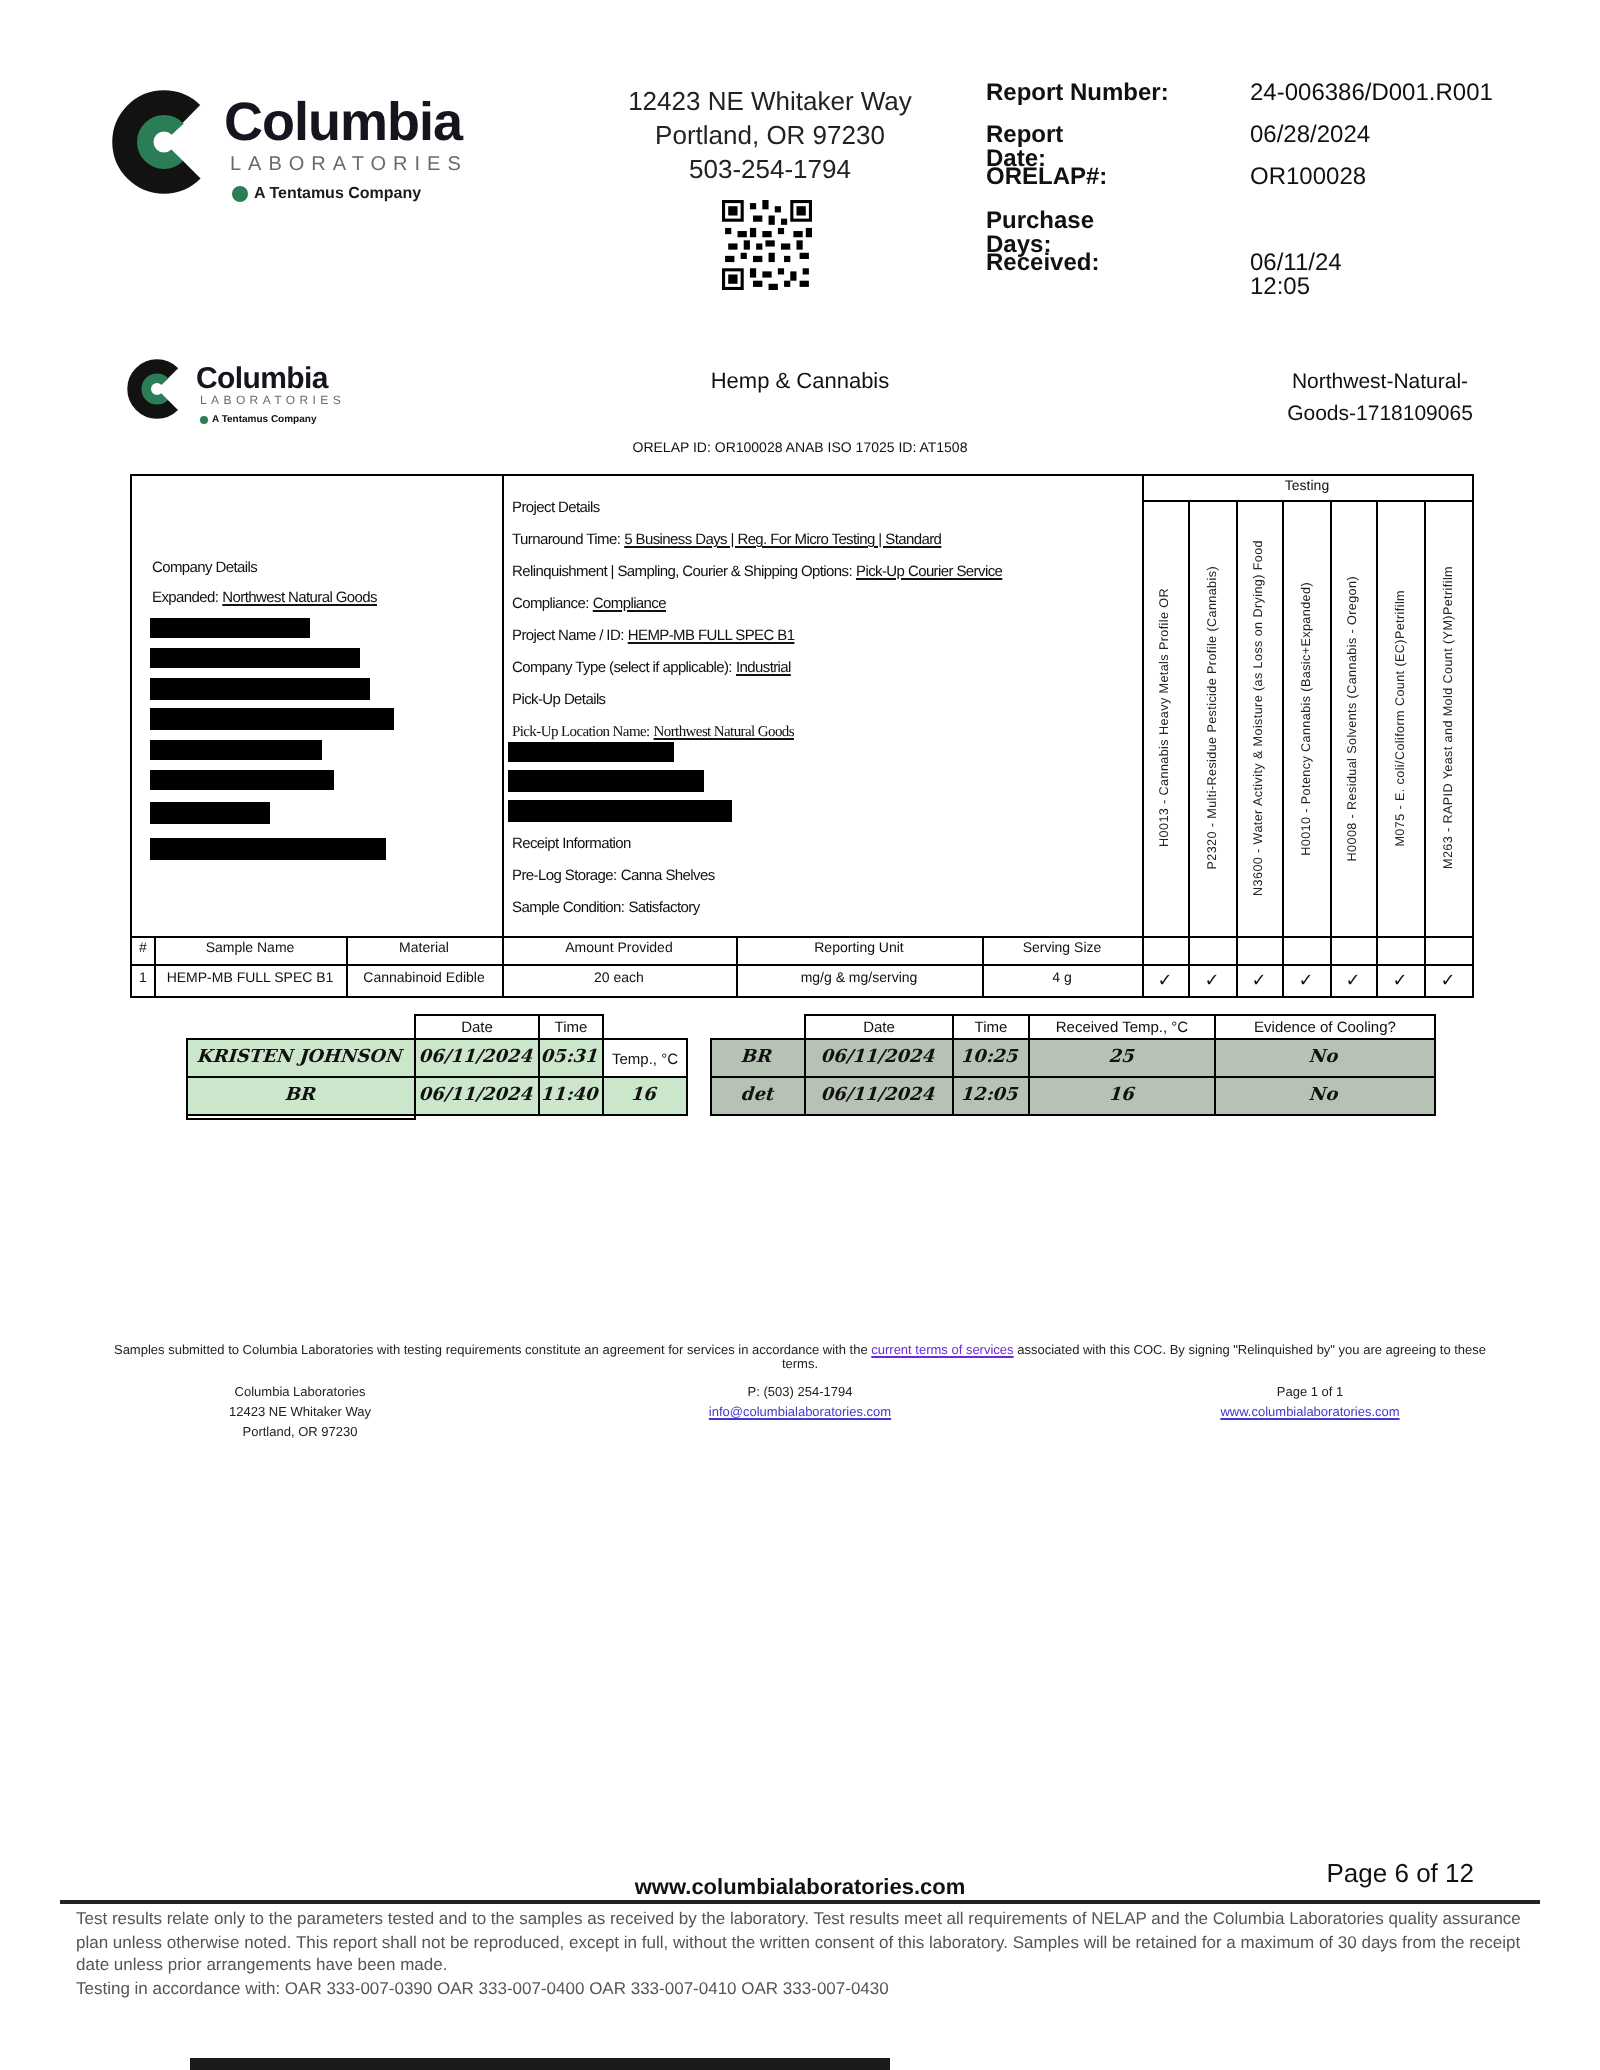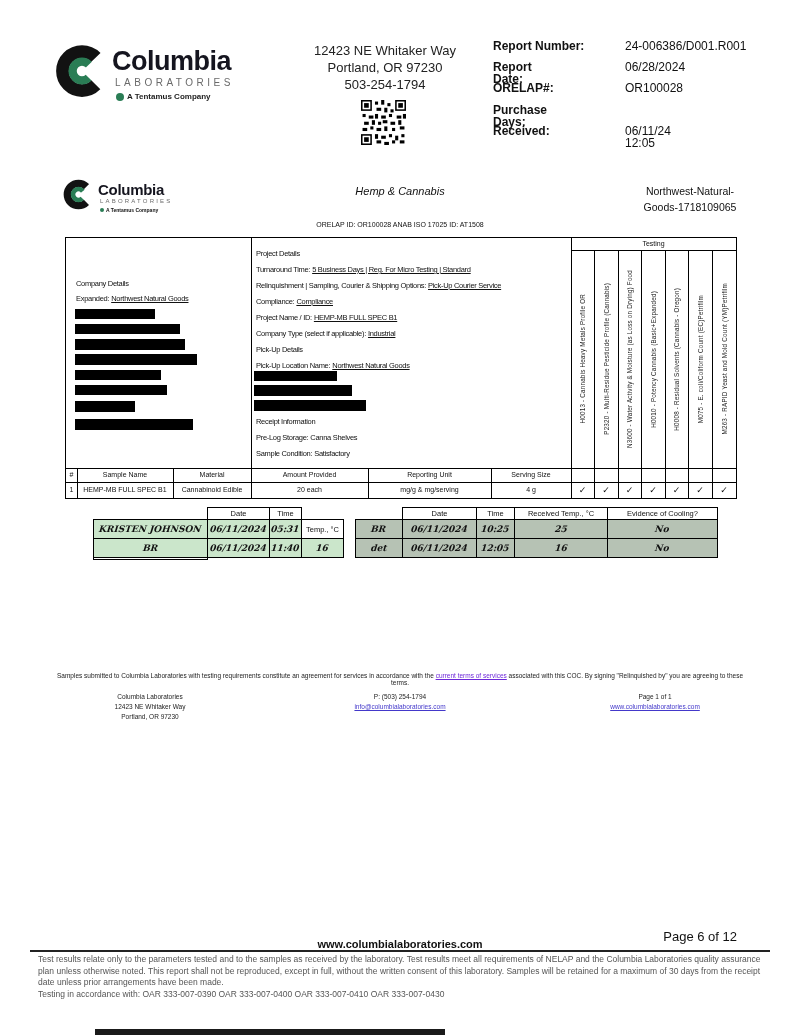--- a/index.html
+++ b/index.html
@@ -13,21 +13,21 @@
   .brand-tag{font-size:8px;font-weight:bold;color:#1c1c1c;display:flex;align-items:center;gap:3px;}
   .tag-dot{width:8px;height:8px;border-radius:50%;background:#2a7d55;display:inline-block;}
   .addr{font-size:13px;line-height:17px;color:#222;}
   .repline{font-size:12px;line-height:12px;}
   .repline b{font-weight:bold;}
   
   .brand-name-sm{font-weight:bold;font-size:15px;color:#15151f;letter-spacing:-0.3px;}
   .brand-sub-sm{font-size:6px;letter-spacing:2.2px;color:#6a6a6a;}
   .brand-tag-sm{font-size:5px;font-weight:bold;display:flex;align-items:center;gap:2px;}
   .tag-dot-sm{width:4px;height:4px;border-radius:50%;background:#2a7d55;display:inline-block;}
-  .coc-title{font-size:11px;line-height:16px;color:#111;font-style:italic;}
+  .coc-title{font-size:11px;line-height:16px;color:#111;}
   .coc-orelap{font-size:7px;color:#111;}
   .client-id{font-size:10.5px;line-height:16px;}
   
   #formbox{left:65px;top:237px;width:670px;height:260px;border:1.5px solid #000;}
   .fline{font-size:7.5px;letter-spacing:-0.3px;white-space:nowrap;color:#111;}
   .fline .u{text-decoration:underline;margin-left:2px;}
   .redact{background:#000;}
   .vline{background:#000;width:1px;}
   .hline{background:#000;height:1px;}
   .vcol{display:flex;align-items:center;justify-content:center;}
@@ -197,21 +197,21 @@
     <div class="abs fline" style="left:190px;top:59px;">
       <span>Compliance:</span><span class="u">Compliance</span>
     </div>
     <div class="abs fline" style="left:190px;top:75px;">
       <span>Project Name / ID:</span><span class="u">HEMP-MB FULL SPEC B1</span>
     </div>
     <div class="abs fline" style="left:190px;top:91px;">
       <span>Company Type (select if applicable):</span><span class="u">Industrial</span>
     </div>
     <div class="abs fline" style="left:190px;top:107px;">Pick-Up Details</div>
-    <div class="abs fline" style="left:190px;top:123px;">
+    <div class="abs fline" style="left:190px;top:123px;font-family:Liberation Serif, serif;">
       <span>Pick-Up Location Name:</span><span class="u">Northwest Natural Goods</span>
     </div>
     <div class="abs redact" style="left:188px;top:133px;width:83px;height:10px;"></div>
     <div class="abs redact" style="left:188px;top:147px;width:98px;height:11px;"></div>
     <div class="abs redact" style="left:188px;top:162px;width:112px;height:11px;"></div>
     <div class="abs fline" style="left:190px;top:179px;">Receipt Information</div>
     <div class="abs fline" style="left:190px;top:195px;">
       <span>Pre-Log Storage:</span><span style="margin-left:2px;">Canna Shelves</span>
     </div>
     <div class="abs fline" style="left:190px;top:211px;">

